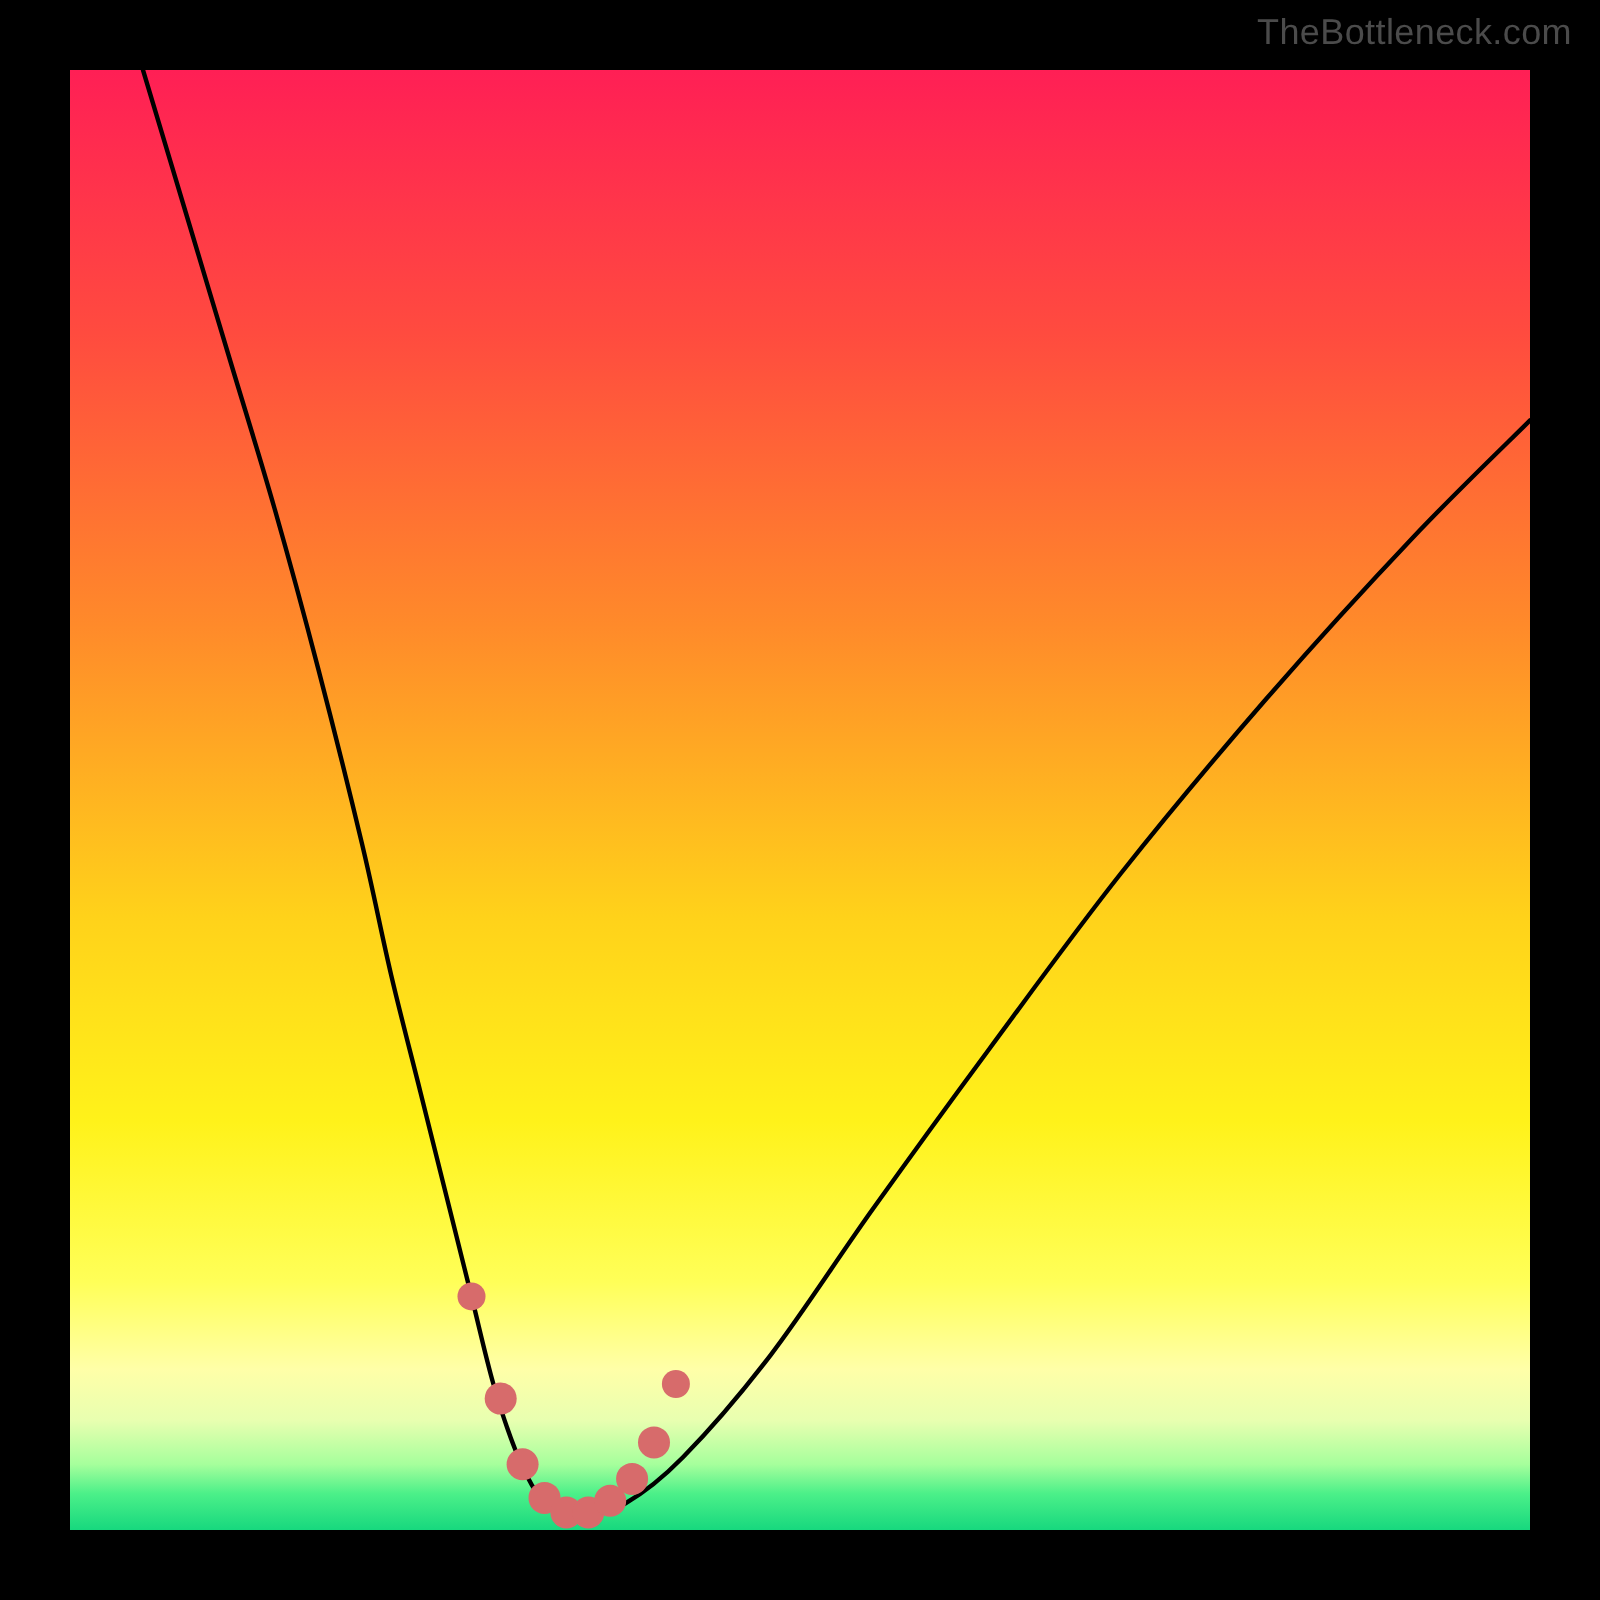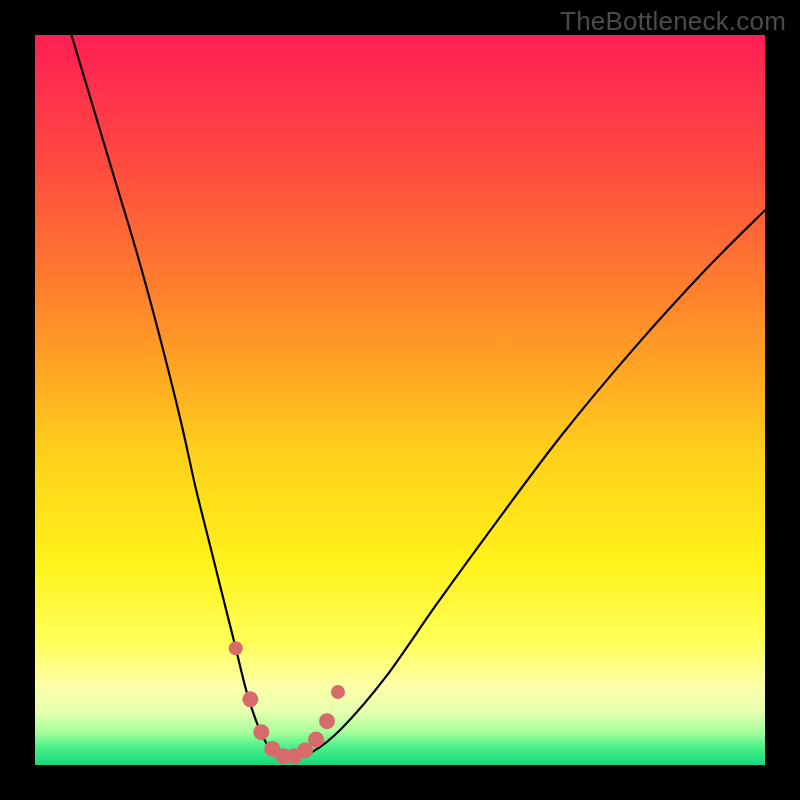--- a/index.html
+++ b/index.html
@@ -32,21 +32,21 @@
     position: absolute;
     inset: 0;
     width: 100%;
     height: 100%;
   }
   .watermark {
     position: absolute;
     top: 6px;
     right: 14px;
     color: #4b4b4b;
-    font-size: 26px;
+    font-size: 18px;
     font-weight: 500;
     letter-spacing: 0.2px;
   }
 </style>
 </head>
 <body>
 
 <div class="frame">
 
   <div class="watermark">TheBottleneck.com</div>

